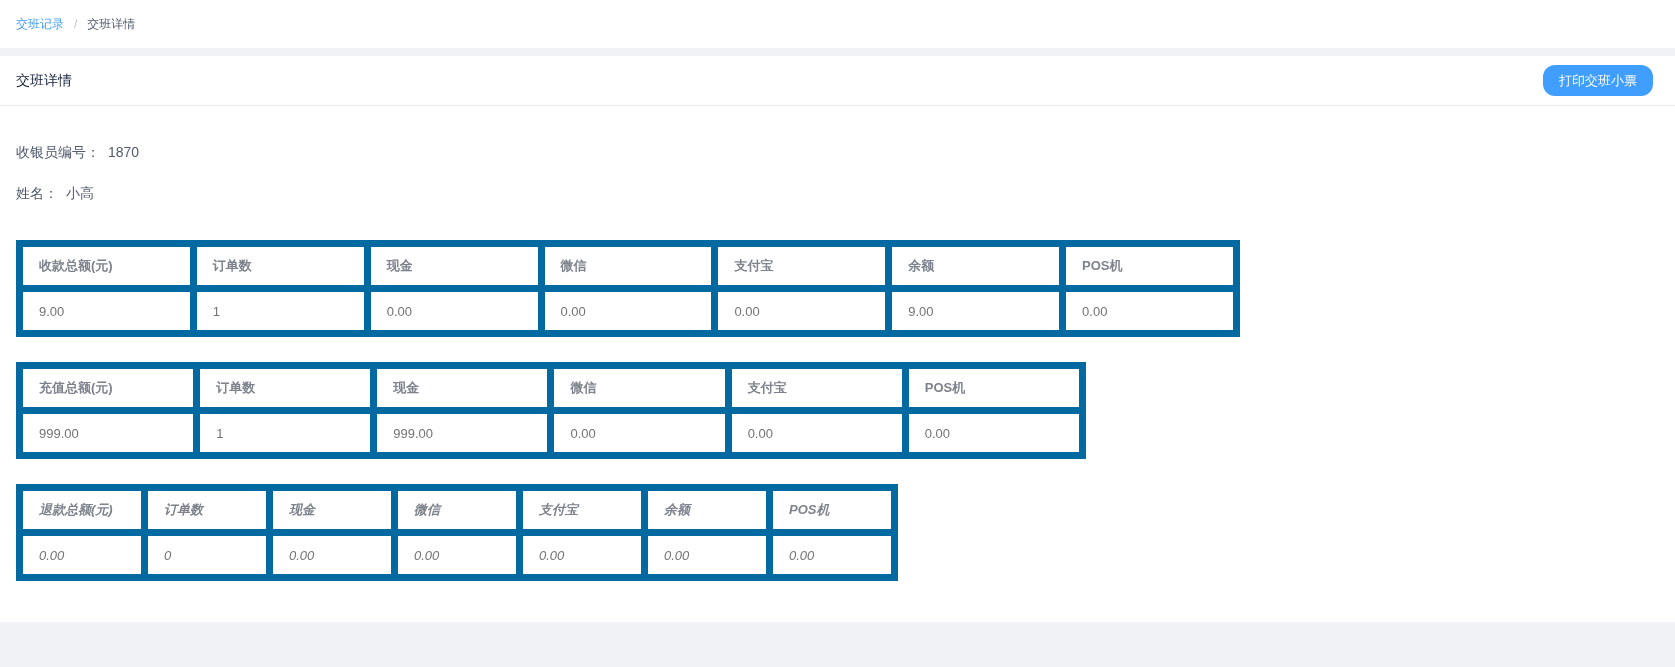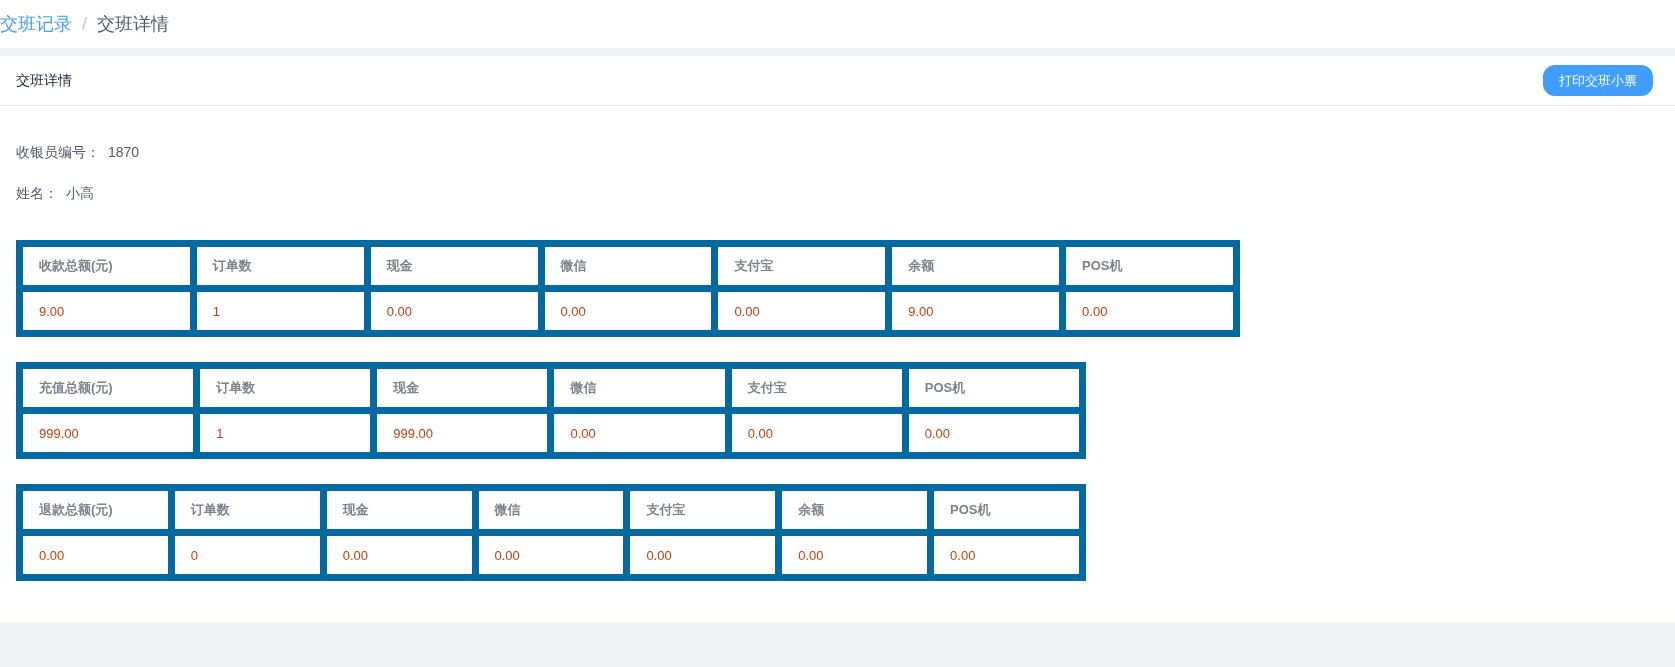--- a/index.html
+++ b/index.html
@@ -7,24 +7,24 @@
   body {
     font-family:"Liberation Sans","DejaVu Sans",sans-serif;
     background:#f0f2f5;
     color:#515a6e;
     overflow:hidden;
   }
   
   .breadcrumb-bar {
     background:#ffffff;
     height:48px;
-    padding:0 0;
+    padding:0 16px;
     display:flex;
     align-items:center;
-    font-size:18px;
+    font-size:12px;
   }
   .breadcrumb-bar a {
     color:#459df5;
     text-decoration:none;
     cursor:pointer;
   }
   .breadcrumb-bar .sep { color:#c0c4cc; margin:0 10px; }
   .breadcrumb-bar .current { color:#515a6e; }
   
   .card {
@@ -73,36 +73,36 @@
   
   .tables-container { padding:16px 16px 0 16px; }
   table.data-table {
     border-collapse:collapse;
     table-layout:fixed;
     margin-bottom:25px;
     font-size:13px;
   }
   .table-collection { width:1224px; }
   .table-recharge  { width:1070px; }
-  .table-refund    { width:1070px; }
+  .table-refund    { width:882px;font-style:italic; }
   .data-table th, .data-table td {
     border:7px solid #0369a1;
     height:45px;
     padding:0 16px;
     text-align:left;
     vertical-align:middle;
     white-space:nowrap;
     overflow:hidden;
   }
   .data-table th {
     color:#7d828c;
     font-weight:bold;
     background:#ffffff;
   }
-  .data-table td { color:#c2410c; }
+  .data-table td { color:#737373; }
 </style>
 </head>
 <body>
 
 <div class="breadcrumb-bar">
   <a>交班记录</a>
   <span class="sep">/</span>
   <span class="current">交班详情</span>
 </div>
 

